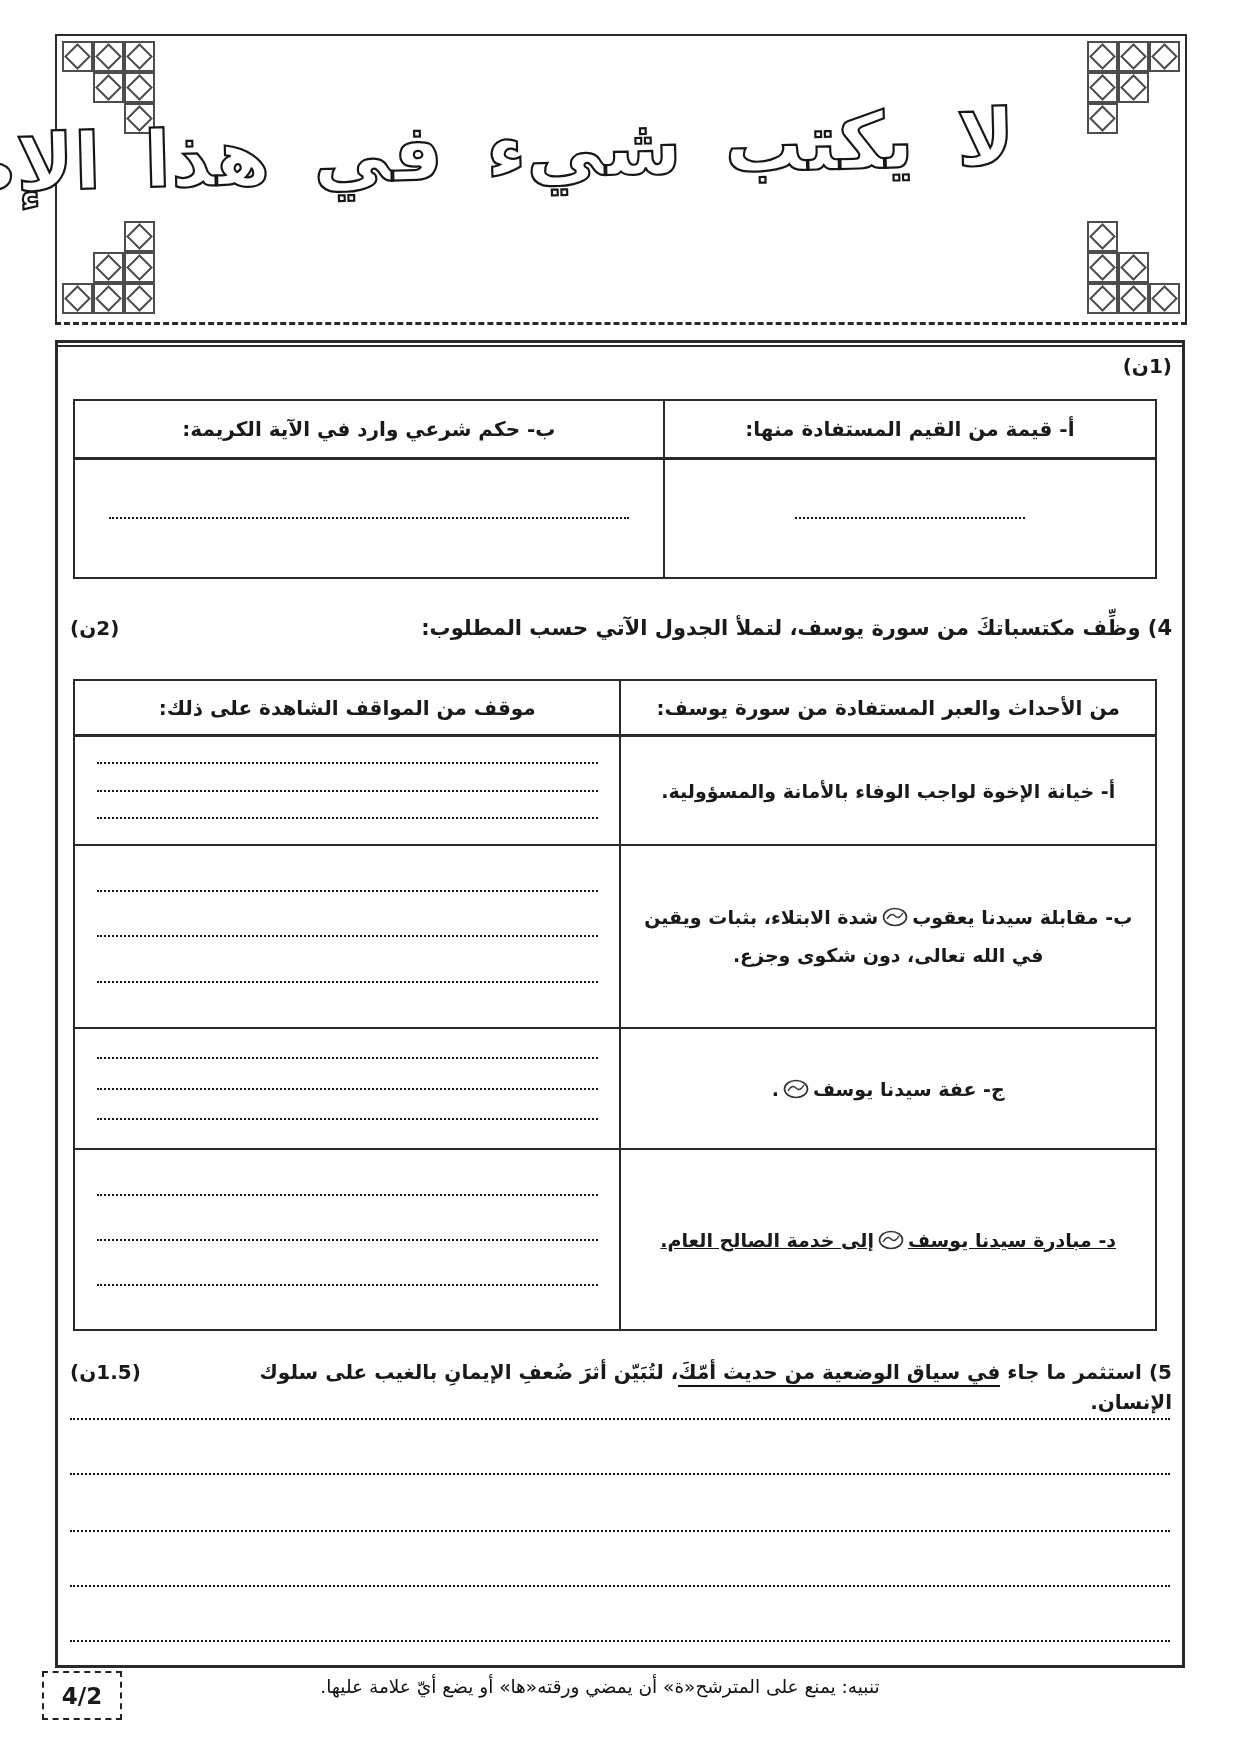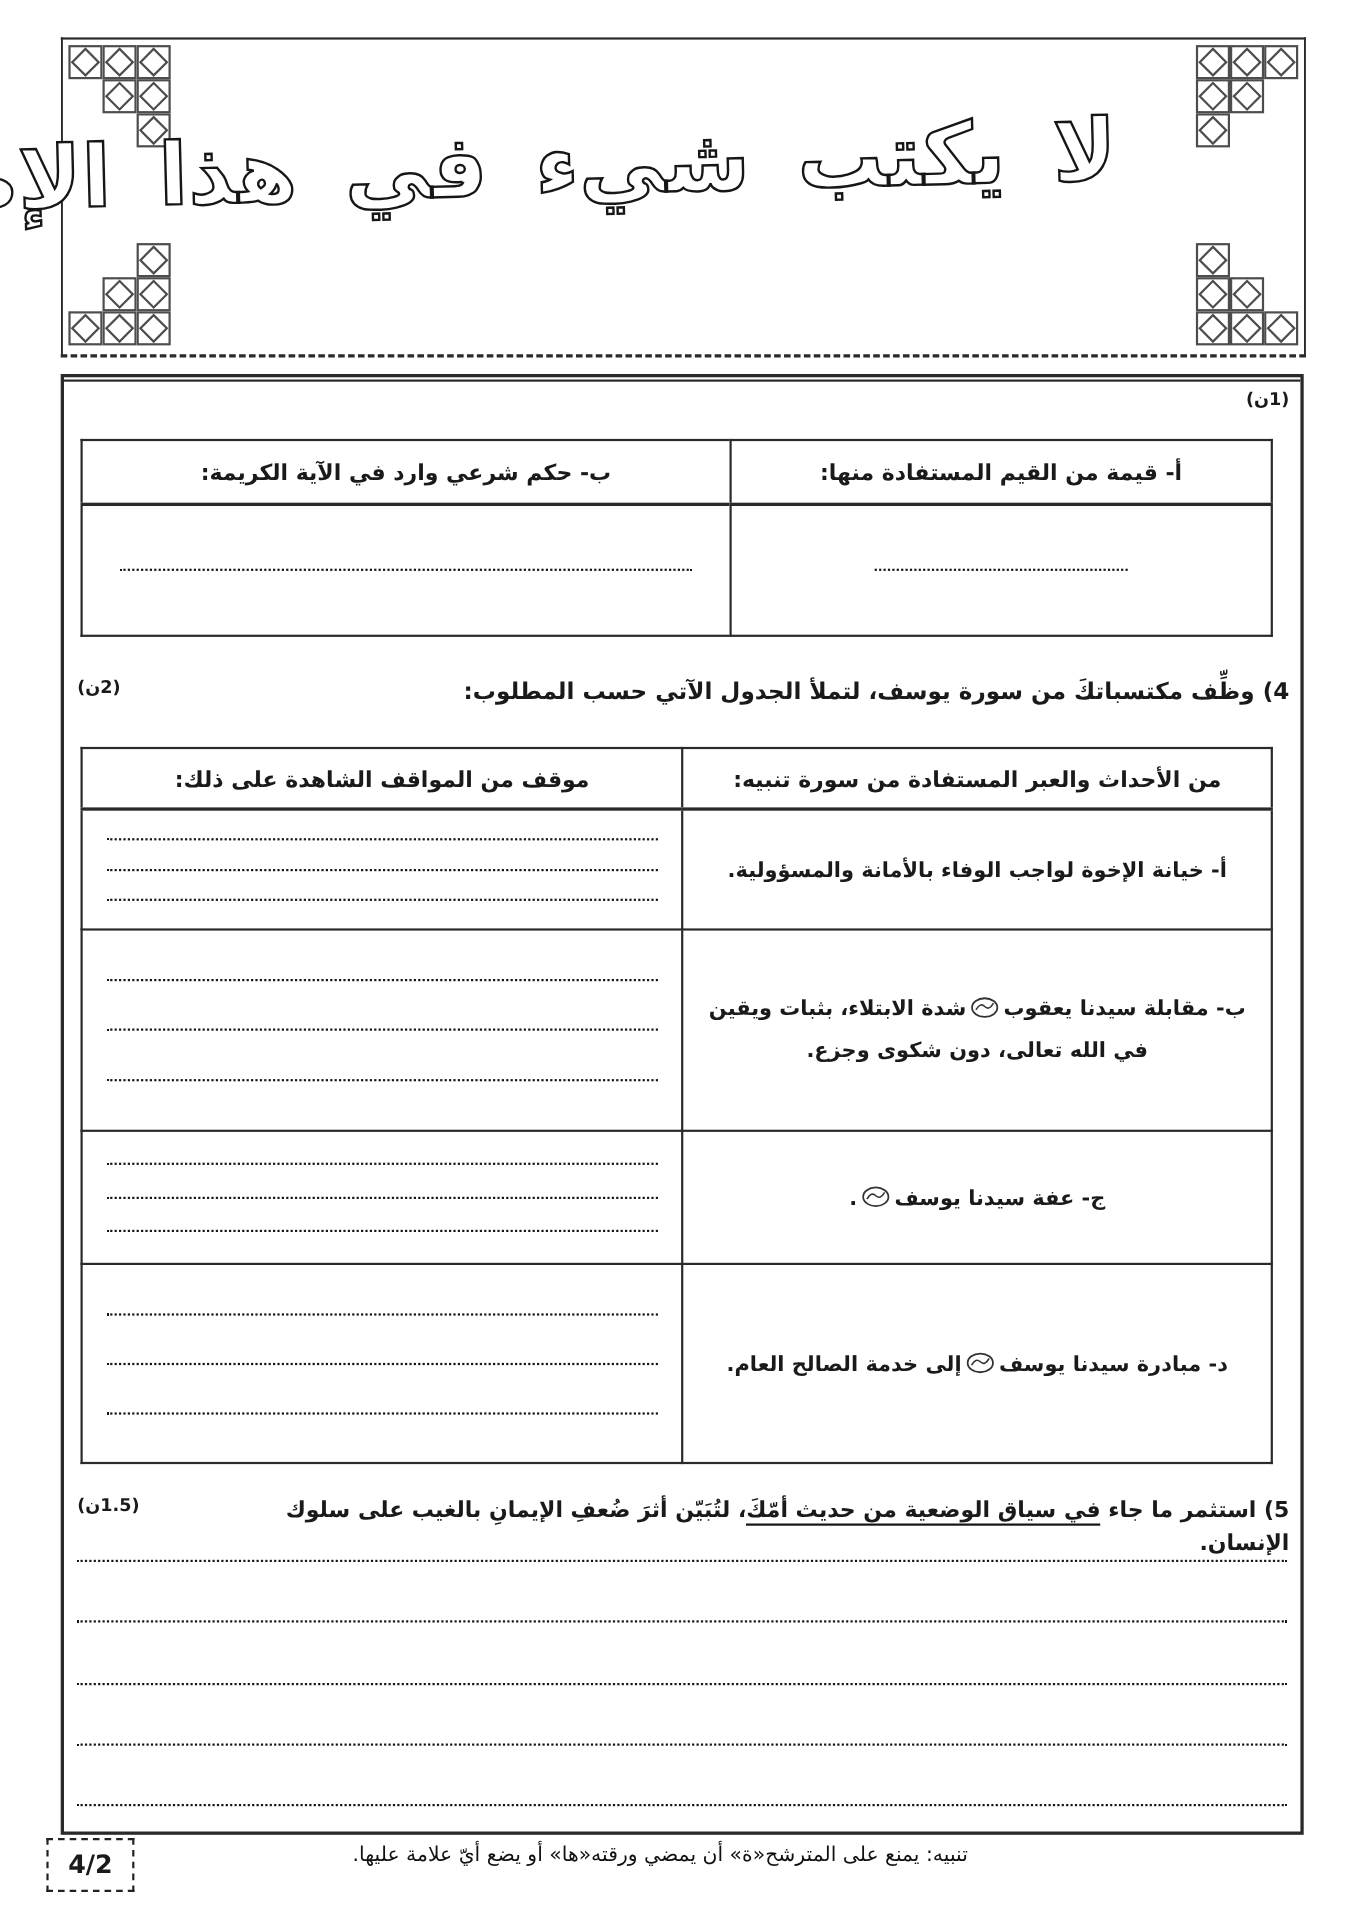--- a/index.html
+++ b/index.html
@@ -60,21 +60,21 @@
   .main-box::before{ 
     content:"";position:absolute;top:2px;left:0;right:0;border-top:2px solid #2a2a2a;
   }
 
   .qline{
     position:absolute;left:8px;right:10px;
     display:flex;justify-content:space-between;align-items:flex-start;
     font-weight:bold;font-size:21px;line-height:1.5;
   }
   .qline .qtext{max-width:960px;}
-  .qline .score{white-space:nowrap;font-size:16px;padding-left:4px;}
+  .qline .score{white-space:nowrap;font-size:20px;padding-left:4px;}
   .u{border-bottom:2.5px solid #141414;padding-bottom:1px;}
 
   table{border-collapse:collapse;table-layout:fixed;direction:rtl;}
   .extable{position:absolute;left:15px;right:25px;}
   .extable td{border:2px solid #2a2a2a;margin-top:12px;}
   .extable .hdr td{
     border-bottom-width:3px;
     font-weight:bold;font-size:20px;text-align:center;vertical-align:middle;
     padding:8px 6px;
   }
@@ -209,21 +209,21 @@
     </div>
 
     <div class="extable q4-table">
       <table>
         <colgroup>
             <col style="width:49.5%">
             <col style="width:50.5%">
           </colgroup>
         <tbody>
             <tr class="hdr" style="height:50px;">
-          <td>من الأحداث والعبر المستفادة من سورة تنبيه:</td>
+          <td>من الأحداث والعبر المستفادة من سورة يوسف:</td>
           <td>موقف من المواقف الشاهدة على ذلك:</td>
         </tr>
 
         <tr style="height:98px;">
           <td class="rowlabel">
             <span>أ- خيانة الإخوة لواجب الوفاء بالأمانة والمسؤولية.</span>
           </td>
           <td class="anscell">
             <div class="ansflex">
               <div class="dotline dl-w"></div>
@@ -258,21 +258,21 @@
           </td>
           <td class="anscell">
             <div class="ansflex">
               <div class="dotline dl-w"></div>
               <div class="dotline dl-w"></div>
               <div class="dotline dl-w"></div>
             </div>
           </td>
         </tr>
 
-        <tr style="height:162px;">
+        <tr style="height:162px;text-decoration:underline;">
           <td class="rowlabel">
             <span>د- مبادرة سيدنا يوسف</span><span class="pbuh"><svg viewBox="0 0 26 20" width="26" height="20">
                     <ellipse cx="13" cy="10" rx="11.5" ry="8.5" fill="none" stroke="#333" stroke-width="1.6"></ellipse>
                     <path d="M5 12 q4 -7 8 -3 q4 4 8 -3" fill="none" stroke="#333" stroke-width="1.4"></path>
                   </svg></span><span>إلى خدمة الصالح العام.</span>
           </td>
           <td class="anscell">
             <div class="ansflex">
               <div class="dotline dl-w"></div>
               <div class="dotline dl-w"></div>

